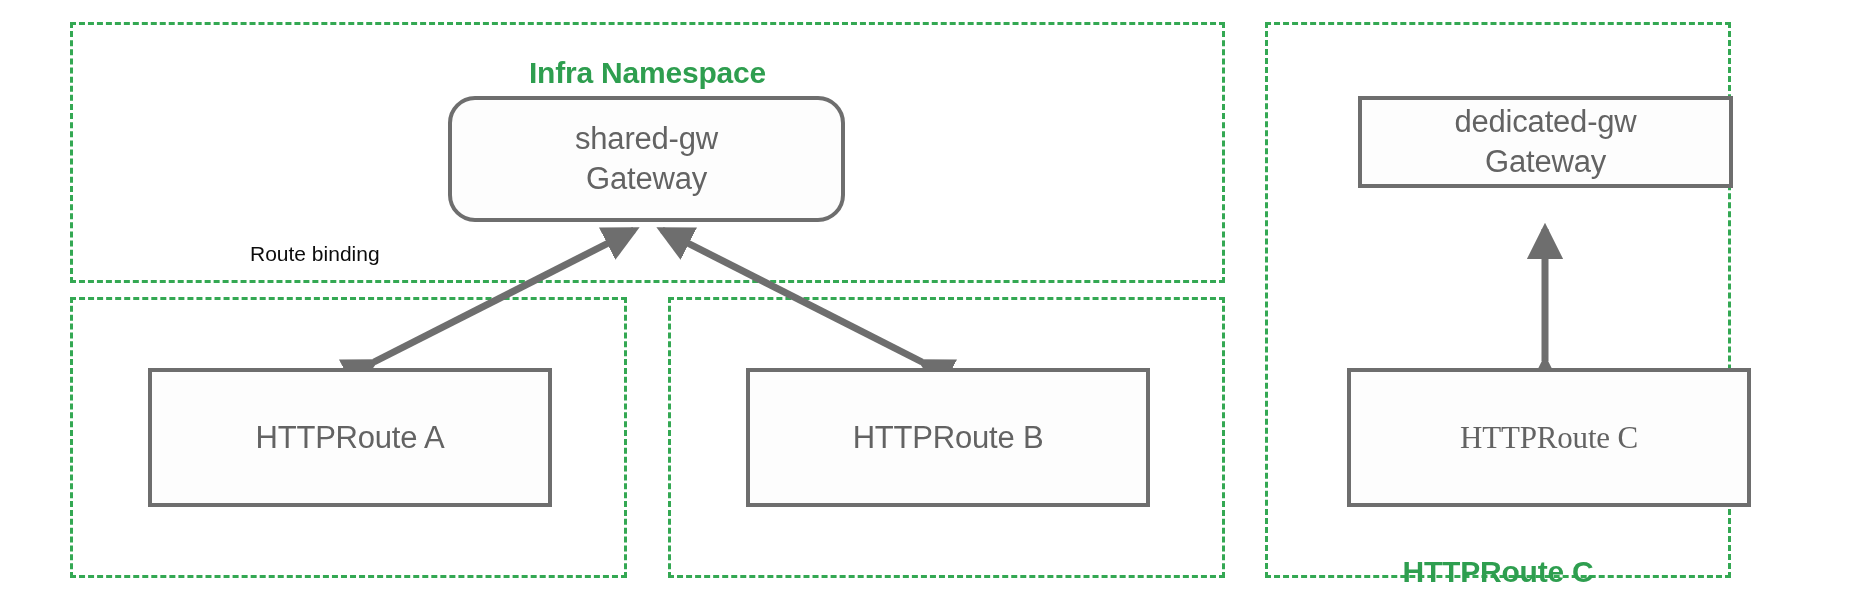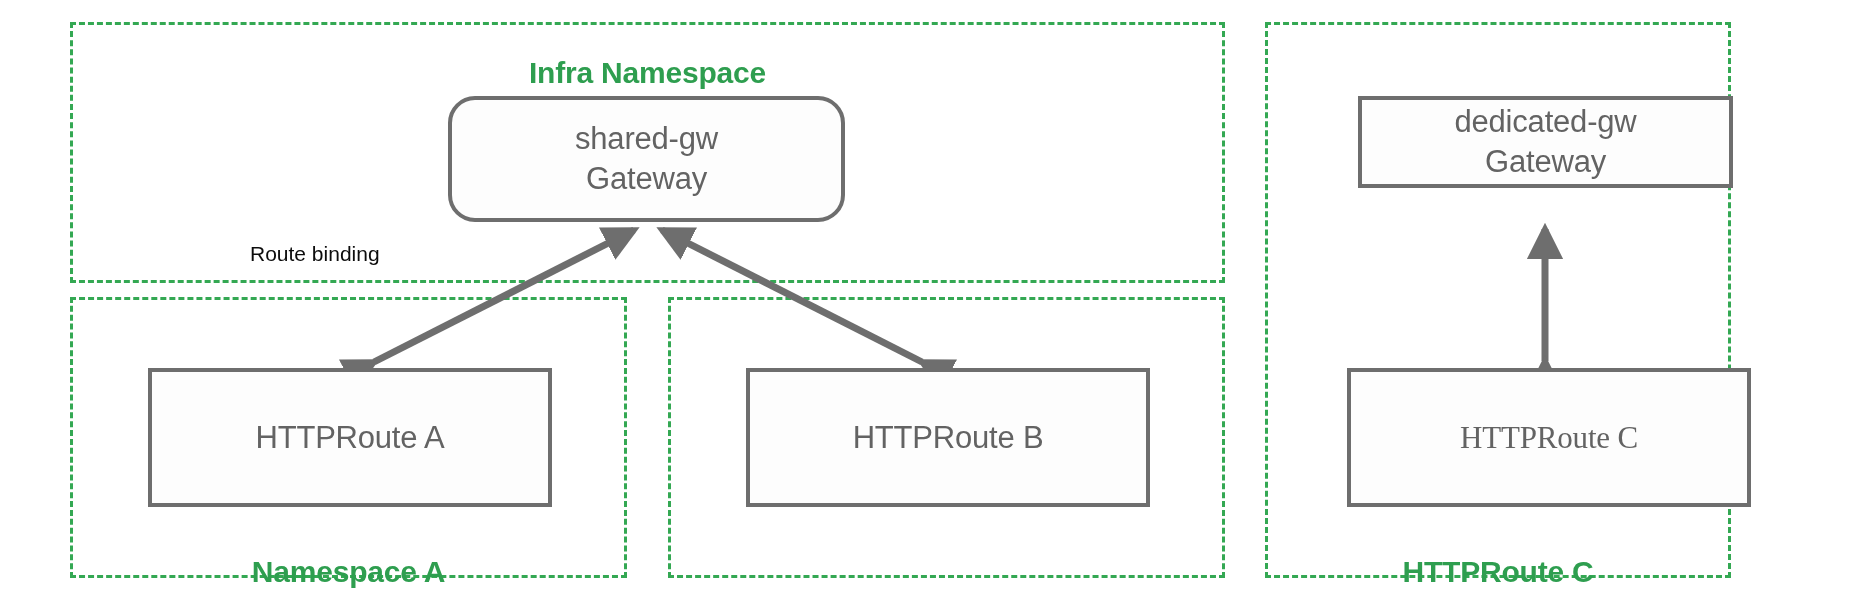--- a/index.html
+++ b/index.html
@@ -68,21 +68,20 @@
 </style>
 </head>
 <body>
 
 <div id="canvas">
 
   <div class="ns-box" style="left:70px; top:22px; width:1155px; height:261px;"></div>
   <div class="ns-label" style="left:70px; top:26px; width:1155px;">Infra Namespace</div>
 
   <div class="ns-box" style="left:70px; top:297px; width:557px; height:281px;"></div>
-  <div class="ns-label" style="left:70px; top:525px; width:557px;">Namespace A</div>
 
   <div class="ns-box" style="left:668px; top:297px; width:557px; height:281px;"></div>
 
   <div class="ns-box" style="left:1265px; top:22px; width:466px; height:556px;"></div>
   <div class="ns-label" style="left:1265px; top:525px; width:466px;">HTTPRoute C</div>
 
   <svg class="arrows" viewBox="0 0 1860 600" xmlns="http://www.w3.org/2000/svg">
     <defs>
       <marker id="head" markerWidth="5.2" markerHeight="5.2" refX="4.3" refY="2.6" orient="auto" markerUnits="strokeWidth">
         <path d="M0,0 L5.2,2.6 L0,5.2 z" fill="#6e6e6e"></path>

